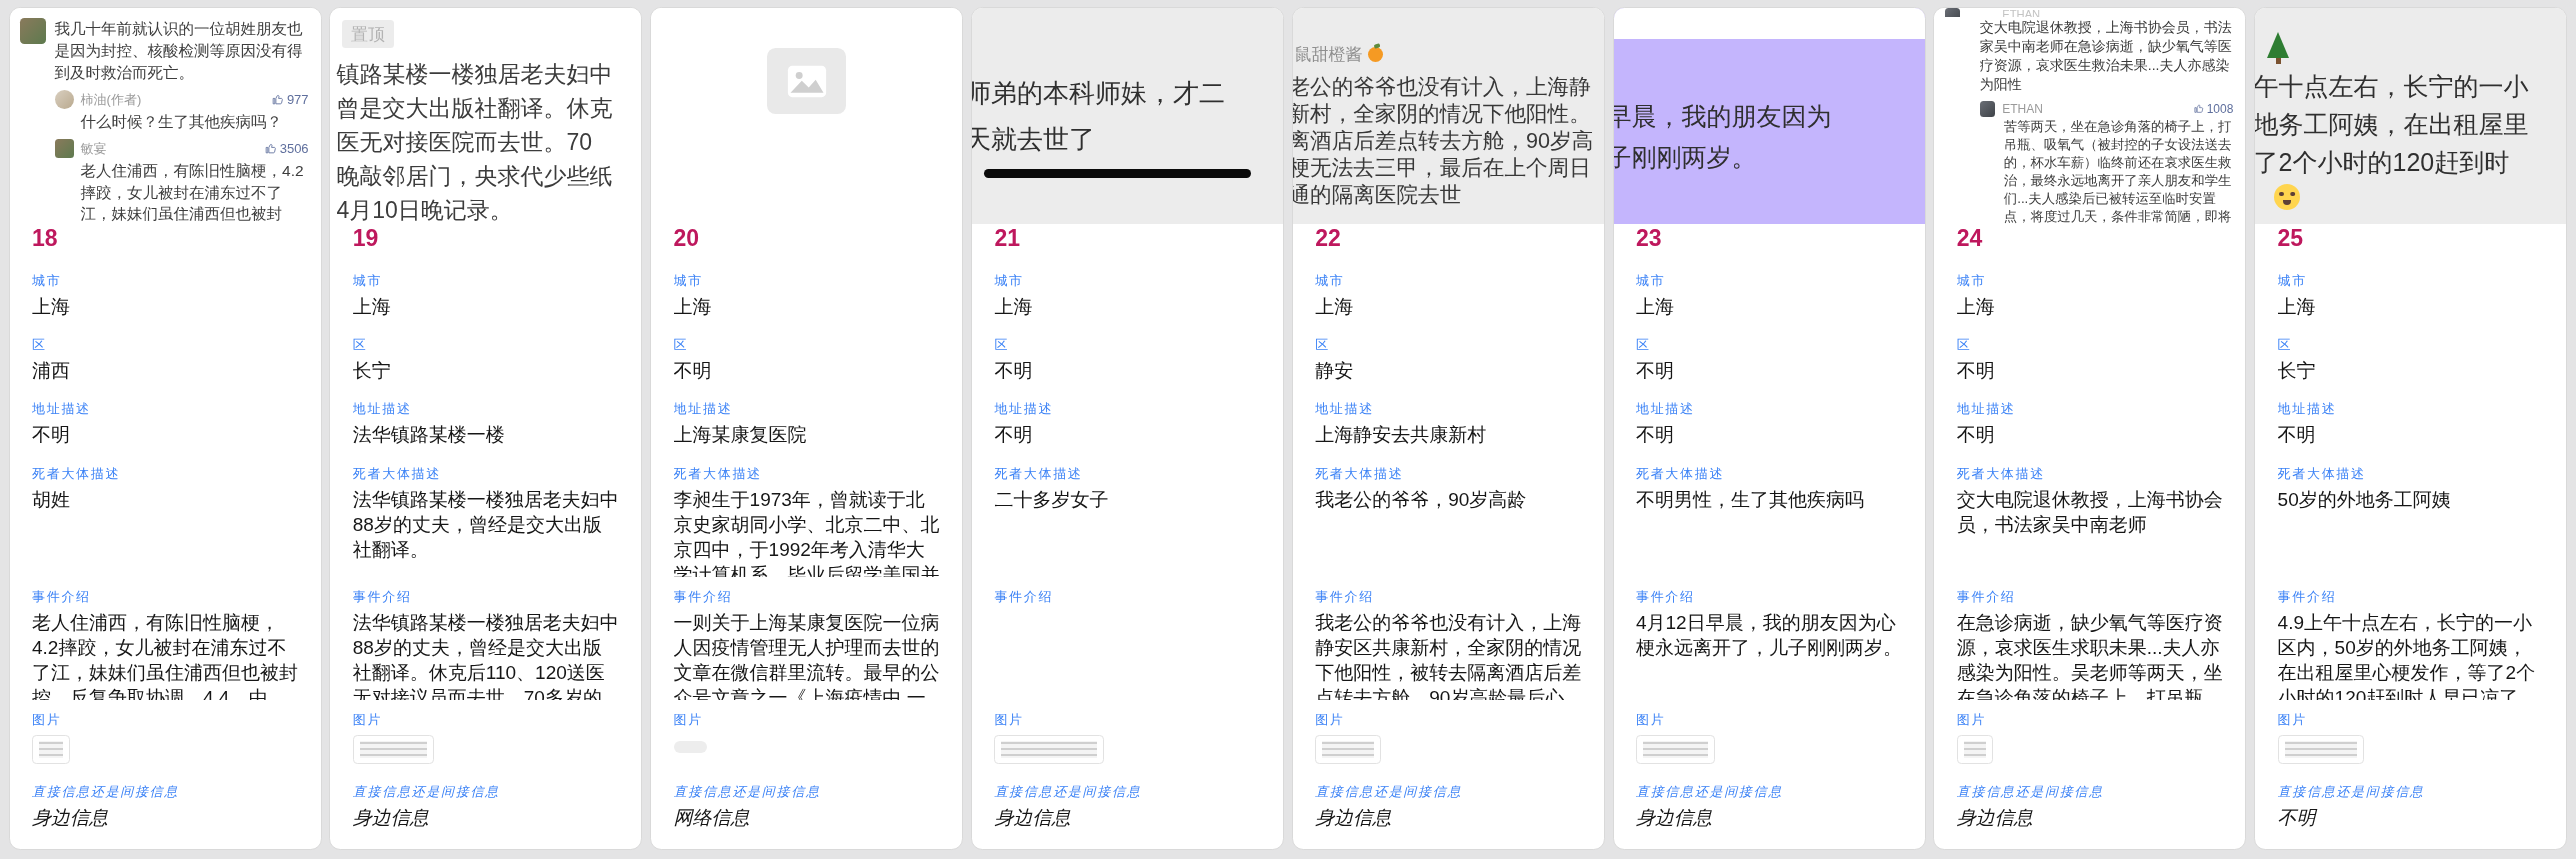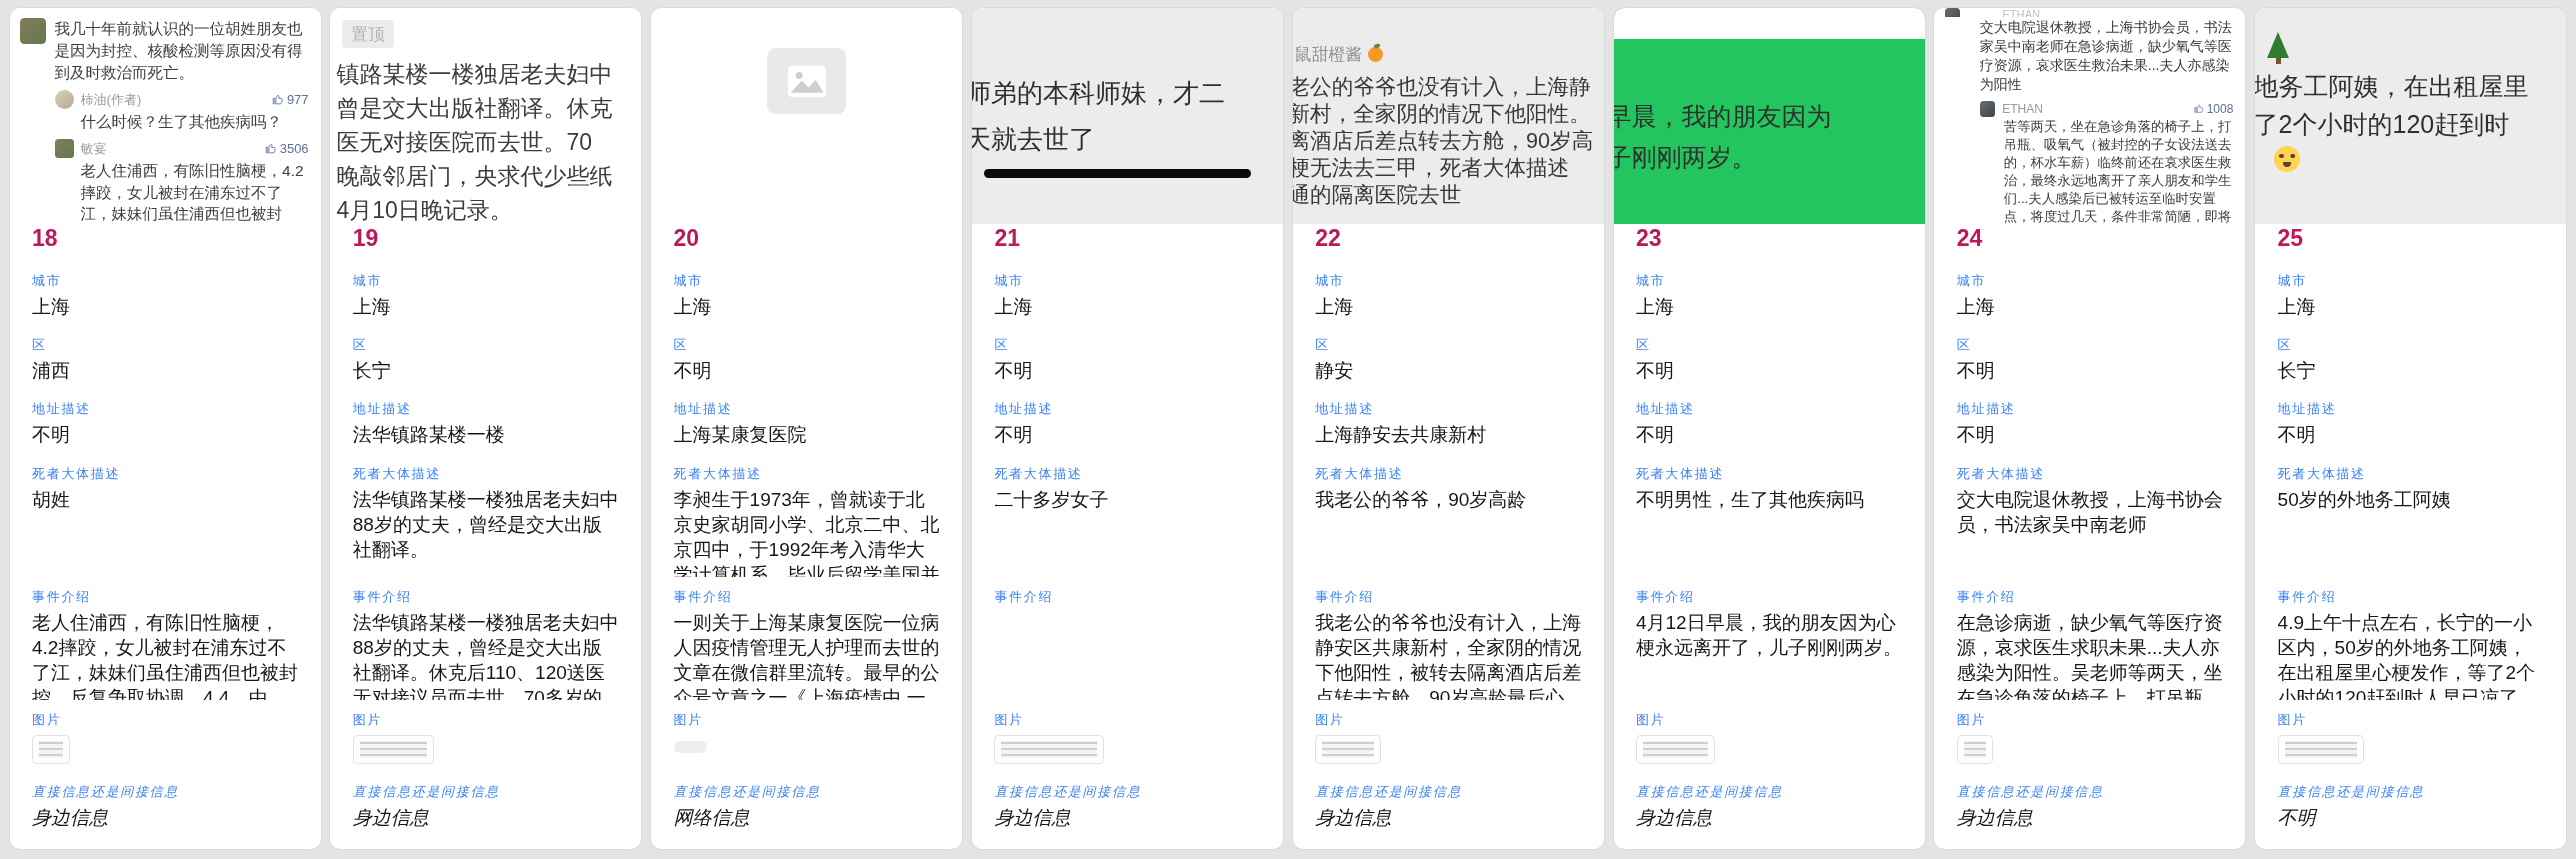--- a/index.html
+++ b/index.html
@@ -45,21 +45,21 @@
   .s21 .big-lines div { font-size:26px; line-height:46px; color:#2f2f2f; white-space:nowrap; }
   .black-bar { width:267px; height:8.6px; background:#0a0a0a; border-radius:5.2px; margin:7px 0 0 12px; }
   
   .s22 { padding:35px 0 0 0; }
   .s22 .u-name { display:flex; align-items:center; gap:5.2px; font-size:17px; color:#8f8f8f; margin-left:1.7px; }
   .orange-emoji { width:15.5px; height:15.5px; border-radius:50%; background:#f59a23; display:inline-block; position:relative; }
   .orange-emoji::after { content:""; position:absolute; top:-2.6px; left:6px; width:6px; height:3.5px; border-radius:1.7px; background:#5e8b3c; transform:rotate(-20deg); }
   .s22 .mid-lines { margin-top:7px; margin-left:-4.3px; }
   .s22 .mid-lines div { font-size:21.6px; line-height:27px; color:#383838; white-space:nowrap; }
   
-  .s23 { background:#22c55e; }
+  .s23 { background:#c4b5fd; }
   .white-band { height:31px; background:#fff; }
   .s23 .big-lines { padding-top:57px; margin-left:-7px; }
   .s23 .big-lines div { font-size:25px; line-height:41px; color:#2f2f2f; white-space:nowrap; }
   
   .s24 .c-text { font-size:14px; line-height:19px; color:#3a3a3a; }
   .s24 .c-rtext { font-size:13.4px; line-height:18px; margin-left:24px; }
   .s24 .c-name { font-size:12px; }
   .s24 .c-like { font-size:12px; }
   .topcut { height:8.6px; overflow:hidden; padding:0 12px 0 10.4px; display:flex; align-items:flex-start; }
   .topcut .nm { font-size:11.2px; color:#c3c3c3; margin-left:35px; flex:1; }
@@ -297,21 +297,21 @@
   <div class="card">
     <div class="shot gray s22">
       <div class="u-name">
         <span>鼠甜橙酱</span>
         <span class="orange-emoji"></span>
       </div>
       <div class="mid-lines">
         <div>老公的爷爷也没有计入，上海静</div>
         <div>新村，全家阴的情况下他阳性。</div>
         <div>离酒店后差点转去方舱，90岁高</div>
-        <div>梗无法去三甲，死者大体描述</div>
+        <div>梗无法去三甲，最后在上个周日</div>
         <div>通的隔离医院去世</div>
       </div>
     </div>
     <div class="cbody">
       <div class="num">22</div>
       <div class="sec sec-s sec-first">
         <div class="flabel">城市</div>
         <div class="fvalue">上海</div>
       </div>
       <div class="sec sec-s">
@@ -437,20 +437,21 @@
         <div class="flabel">直接信息还是间接信息</div>
         <div class="fvalue">身边信息</div>
       </div>
     </div>
   </div>
 
   <div class="card">
     <div class="shot gray s25">
       <div class="tree-emoji"></div>
       <div class="big-lines">
+        <div>午十点左右，长宁的一小</div>
         <div>地务工阿姨，在出租屋里</div>
         <div>了2个小时的120赶到时</div>
       </div>
       <div class="cry-emoji"></div>
     </div>
     <div class="cbody">
       <div class="num">25</div>
       <div class="sec sec-s sec-first">
         <div class="flabel">城市</div>
         <div class="fvalue">上海</div>

